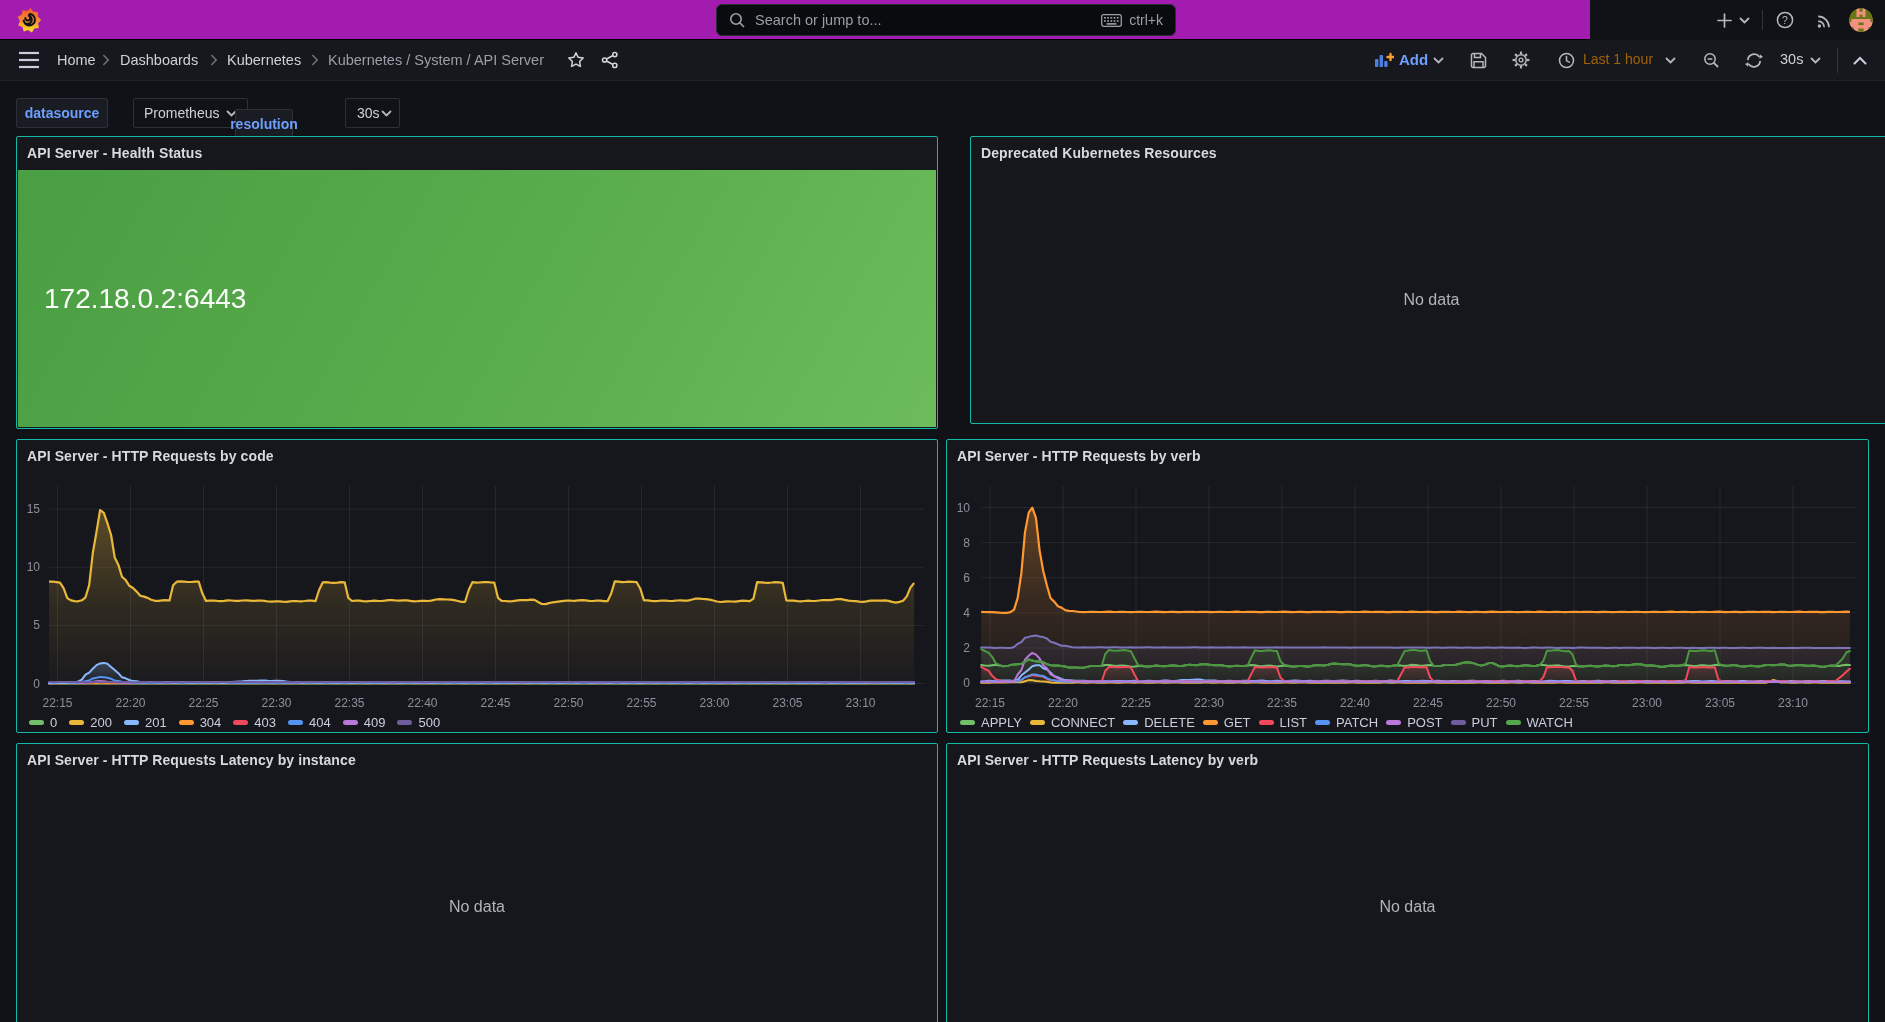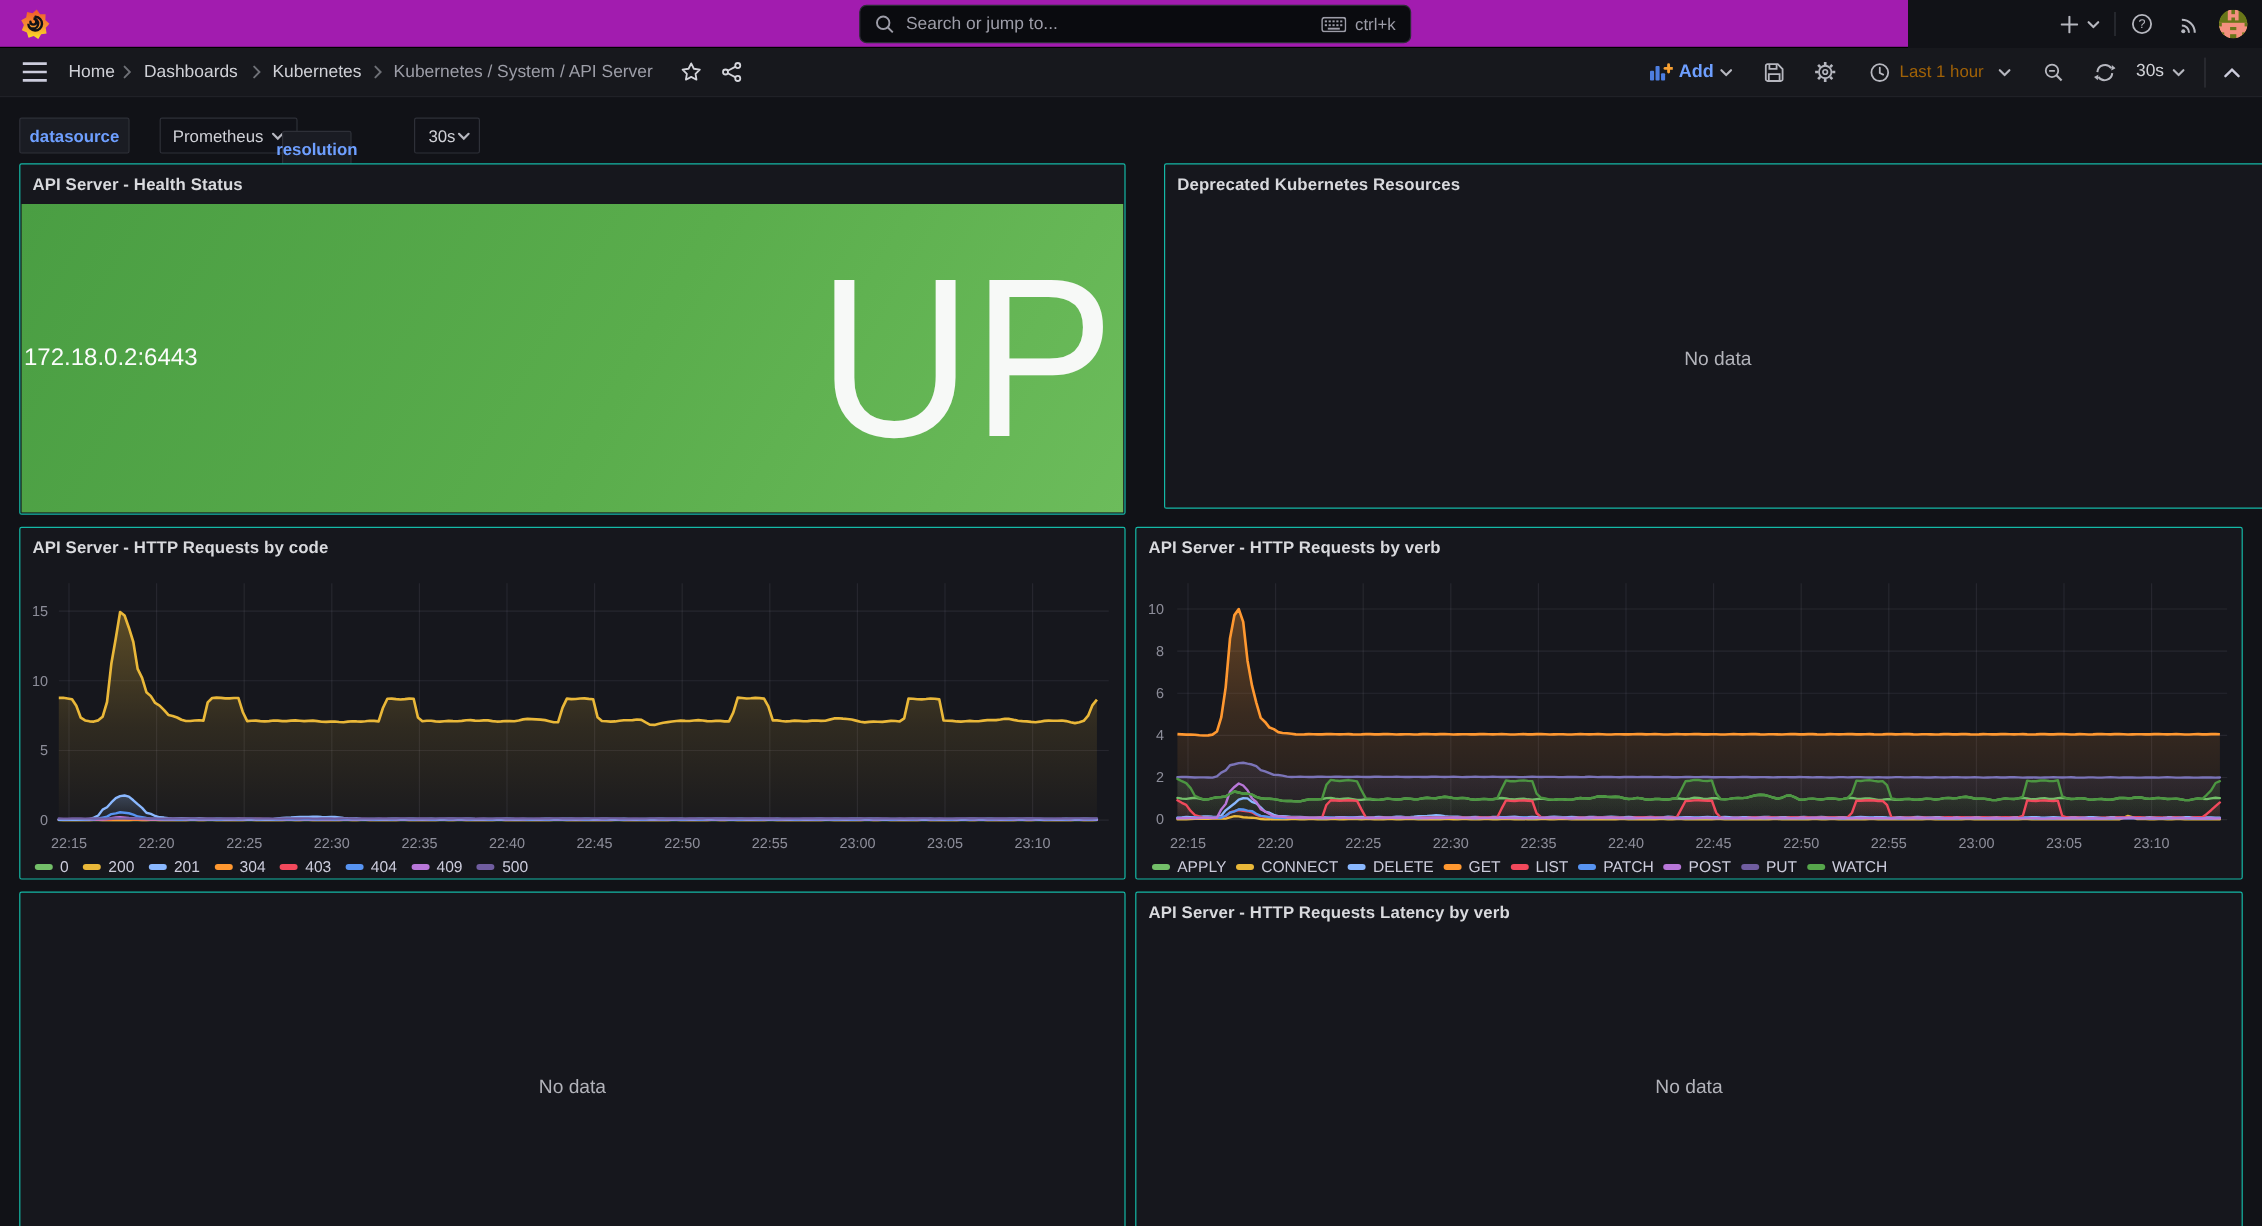--- a/index.html
+++ b/index.html
@@ -263,22 +263,21 @@
       <path fill="none" stroke="#b6b7bf" stroke-width="1.8" stroke-linecap="round" d="M1.5 1.5 L5.5 5.5 L9.5 1.5"></path>
     </svg></div>
 <div class="abs vlabel" style="left:235px;top:109px;width:58px;justify-content:center">resolution</div>
 <div class="abs vvalue" style="left:316px;top:98px;width:55px;justify-content:space-between;padding:0 7px 0 11px">30s<svg width="11" height="7" viewBox="0 0 11 7">
       <path fill="none" stroke="#b6b7bf" stroke-width="1.8" stroke-linecap="round" d="M1.5 1.5 L5.5 5.5 L9.5 1.5"></path>
     </svg></div>
 
 <div class="panel" style="left:16px;top:136px;width:922px;height:293px">
   <div class="ptitle">API Server - Health Status</div>
   <div class="abs" style="left:1px;top:33px;right:1px;bottom:1px;background:linear-gradient(120deg,#4a9e43 0%,#5aad4c 55%,#6cbc5b 100%)">
-    <div class="abs" style="left:2px;top:0;bottom:0;display:flex;align-items:center;font-size:20px;color:#fbfcfb">172.18.0.2:6443</div>
-    <div class="abs" style="right:7px;top:50%;transform:translateY(-50%);font-size:189px;font-weight:500;line-height:1;color:#f7f9f7"><span style="display:inline-block;transform:scaleX(0.94);transform-origin:100% 50%">UP</span></div>
+    <div class="abs" style="left:26px;top:0;bottom:0;display:flex;align-items:center;font-size:28px;color:#fbfcfb">172.18.0.2:6443</div>
   </div>
 </div>
 
 <div class="panel" style="left:970px;top:136px;width:923px;height:288px">
   <div class="ptitle">Deprecated Kubernetes Resources</div>
   <div class="nodata" style="top:154px">No data</div>
 </div>
 
 <div class="panel" style="left:16px;top:439px;width:922px;height:294px">
   <div class="ptitle">API Server - HTTP Requests by code</div>
@@ -437,18 +436,19 @@
       <span class="li"><span class="sw" style="background:#FF9830"></span>GET</span>
       <span class="li"><span class="sw" style="background:#F2495C"></span>LIST</span>
       <span class="li"><span class="sw" style="background:#5794F2"></span>PATCH</span>
       <span class="li"><span class="sw" style="background:#B877D9"></span>POST</span>
       <span class="li"><span class="sw" style="background:#705DA0"></span>PUT</span>
       <span class="li"><span class="sw" style="background:#56A64B"></span>WATCH</span>
     </div>
 </div>
 
 <div class="panel" style="left:16px;top:743px;width:922px;height:294px">
+  <div class="ptitle">API Server - HTTP Requests Latency by instance</div>
   <div class="nodata" style="top:154px">No data</div>
 </div>
 
 <div class="panel" style="left:946px;top:743px;width:923px;height:294px">
   <div class="ptitle">API Server - HTTP Requests Latency by verb</div>
   <div class="nodata" style="top:154px">No data</div>
 </div>
 </body></html>

